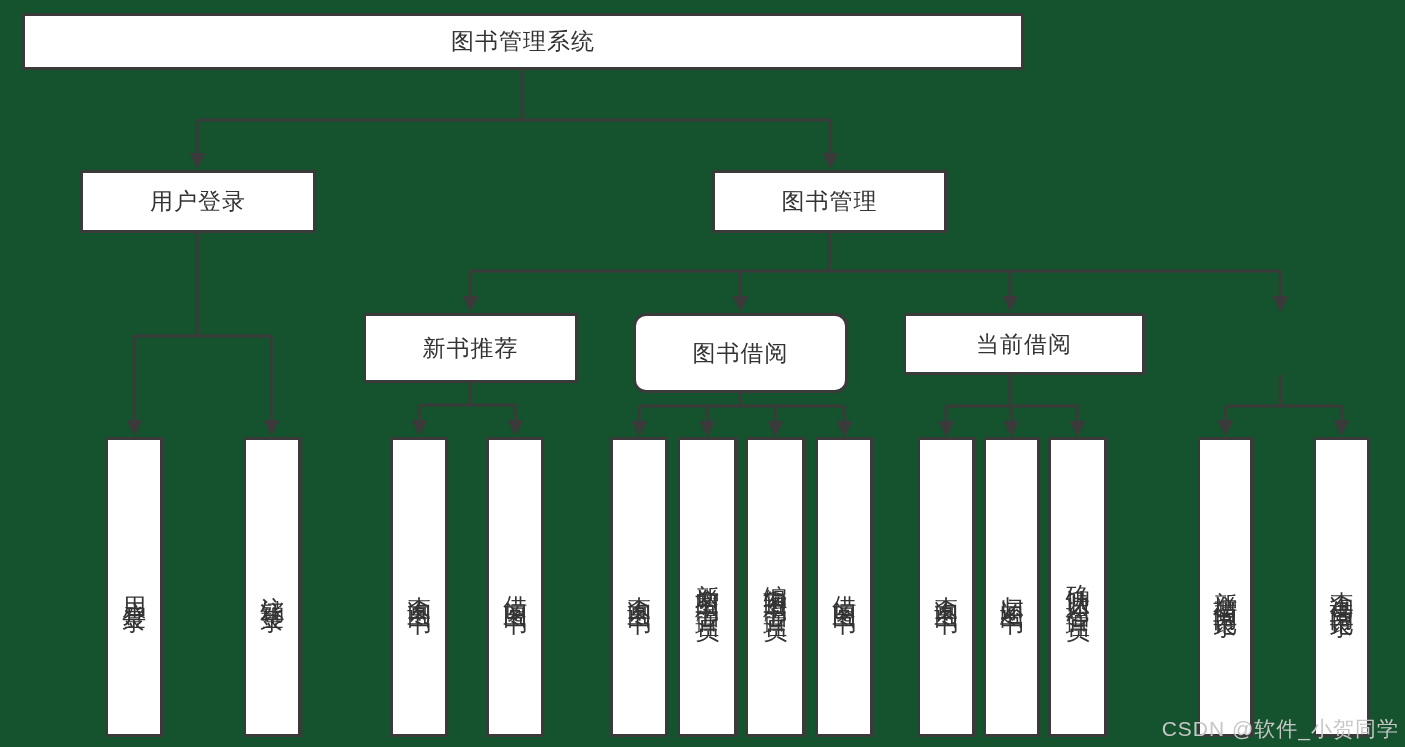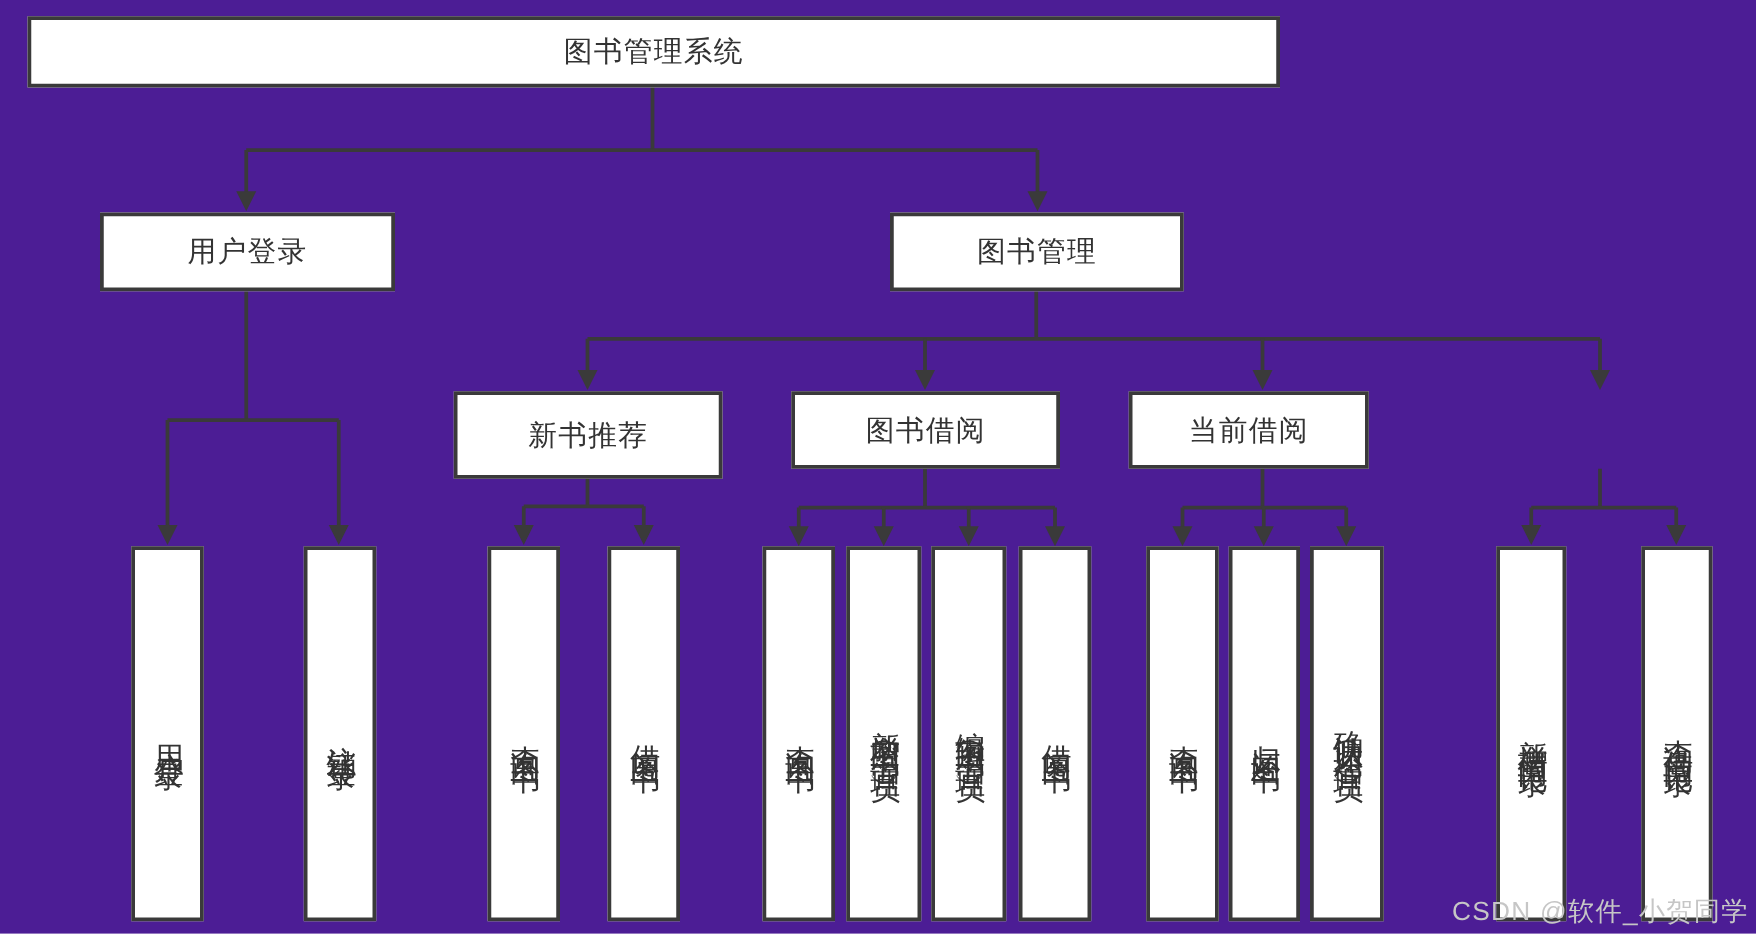--- a/index.html
+++ b/index.html
@@ -1,17 +1,17 @@
 <!DOCTYPE html>
 <html><head>
 <meta charset="utf-8">
 <style>
   html,body{margin:0;padding:0;background:#ffffff;}
   .canvas{
-    position:relative;width:1405px;height:747px;background:#4c1d95;
+    position:relative;width:1405px;height:747px;background:#14532d;
     font-family:"Liberation Sans","DejaVu Sans",sans-serif;overflow:hidden;
   }
   .connectors{position:absolute;left:0;top:0;width:1405px;height:747px;}
   .box{
     position:absolute;box-sizing:border-box;border:3px solid #3a3a3a;background:#ffffff;
     display:flex;align-items:center;justify-content:center;color:#333333;
   }
   .hbox span{font-size:23px;letter-spacing:1px;white-space:nowrap;}
   .vbox span{
     writing-mode:vertical-rl;text-orientation:mixed;
@@ -100,24 +100,24 @@
   <div class="box hbox" style="left:80px;top:170px;width:236px;height:63px;">
     <span>用户登录</span>
   </div>
   <div class="box hbox" style="left:712px;top:170px;width:235px;height:63px;">
     <span>图书管理</span>
   </div>
 
   <div class="box hbox" style="left:363px;top:313px;width:215px;height:70px;">
     <span>新书推荐</span>
   </div>
-  <div class="box hbox" style="left:633px;top:313px;width:215px;height:62px;">
+  <div class="box hbox" style="left:633px;top:313px;width:215px;height:80px;border-radius:13px;">
     <span>图书借阅</span>
   </div>
-  <div class="box hbox" style="left:903px;top:313px;width:192px;height:62px;">
+  <div class="box hbox" style="left:903px;top:313px;width:242px;height:62px;">
     <span>当前借阅</span>
   </div>
 
   <div class="box vbox" style="left:105px;top:437px;width:58px;height:300px;">
     <span>用户登录</span>
   </div>
   <div class="box vbox" style="left:243px;top:437px;width:58px;height:300px;">
     <span>注销登录</span>
   </div>
 

